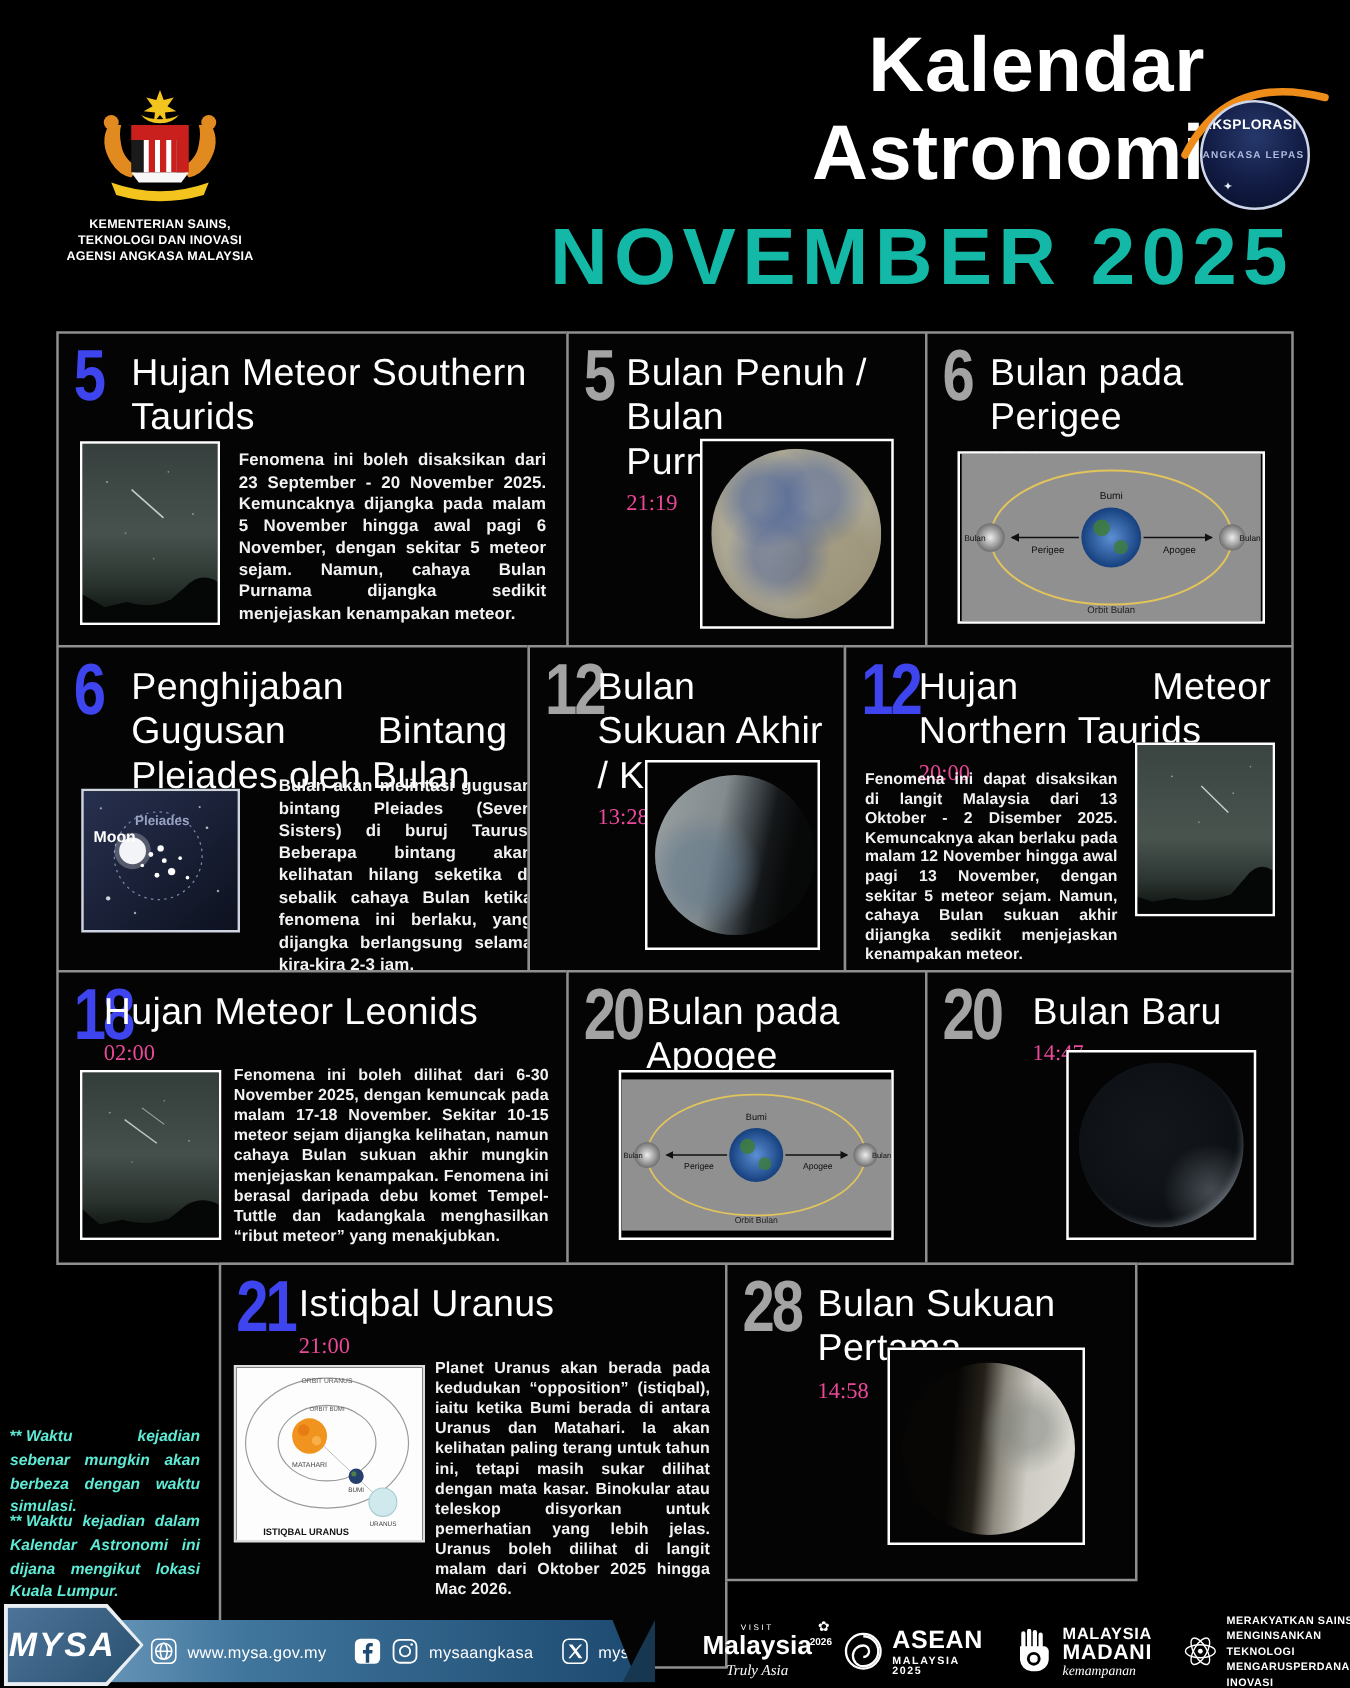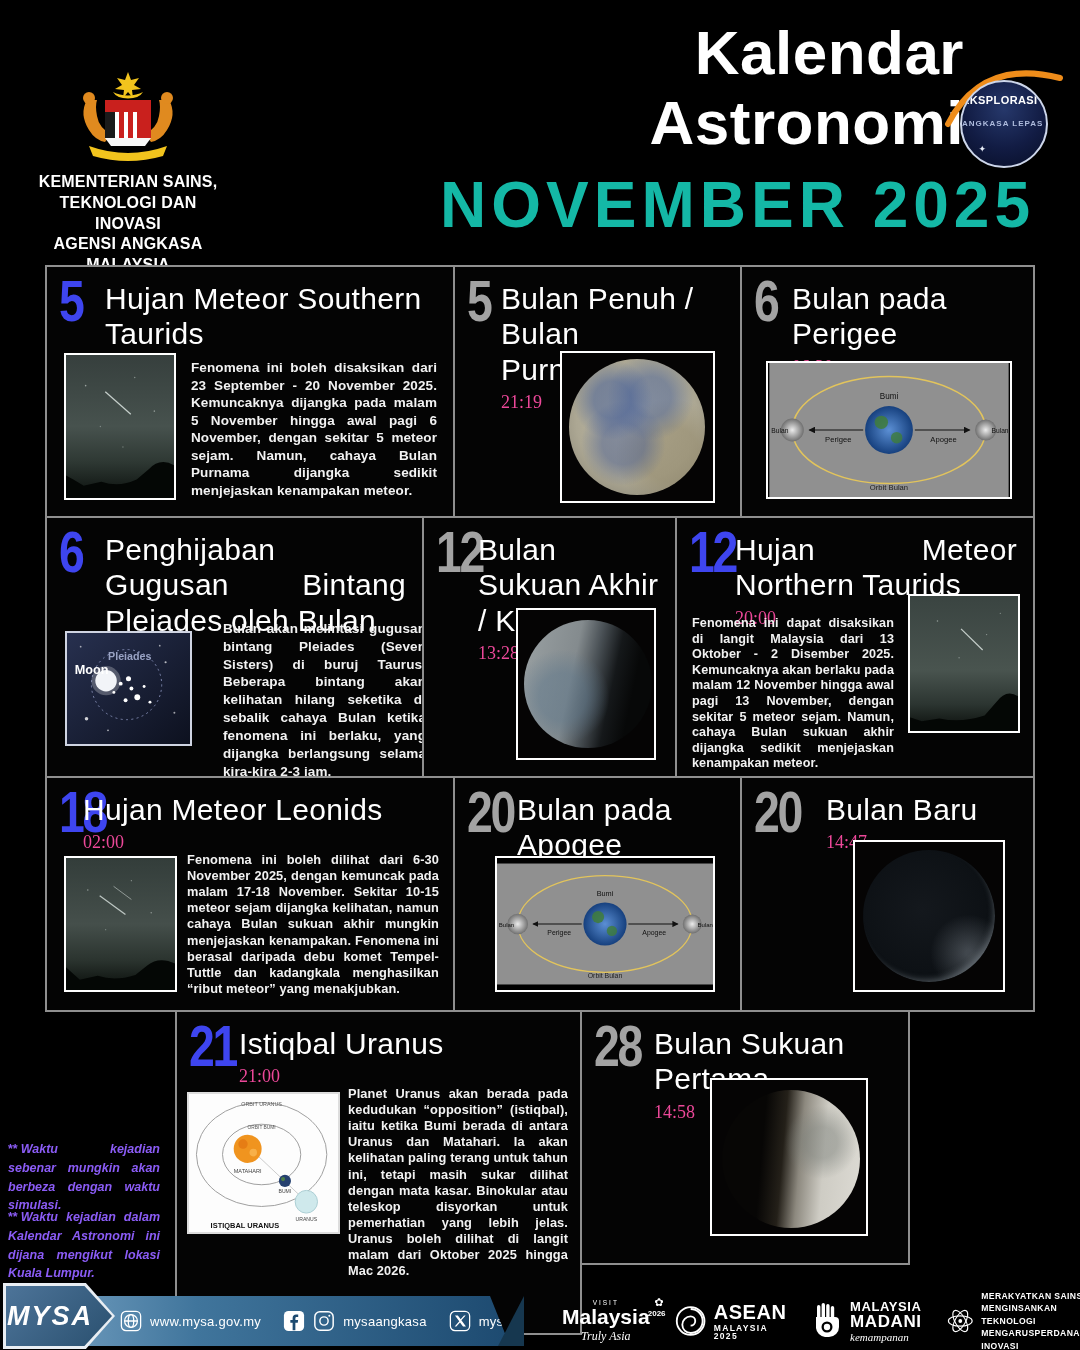--- a/index.html
+++ b/index.html
@@ -1,20 +1,20 @@
 <!DOCTYPE html>
 <html><head>
 <meta charset="utf-8">
 <style>
   html,body{margin:0;padding:0;background:#000;}
   #poster{position:relative;width:1080px;height:1350px;background:#000;overflow:hidden;
           font-family:"Liberation Sans","DejaVu Sans",sans-serif;color:#fff;}
   
   .ministry{position:absolute;left:38px;top:70px;width:180px;text-align:center;}
-  .ministry-text{margin-top:6px;font-size:16px;font-weight:bold;line-height:1.3;color:#fff;letter-spacing:.2px;}
+  .ministry-text{margin-top:6px;font-size:10px;font-weight:bold;line-height:1.3;color:#fff;letter-spacing:.2px;}
   .main-title{position:absolute;right:116px;top:18px;text-align:right;font-weight:800;
               font-size:62px;line-height:1.13;color:#fff;letter-spacing:.5px;}
   .month-title{position:absolute;right:45px;top:168px;font-size:64px;font-weight:800;
                letter-spacing:5px;color:#14b8a6;white-space:nowrap;}
   .badge{position:absolute;right:28px;top:76px;width:96px;height:96px;}
   .badge-circle{position:absolute;inset:4px;border-radius:50%;border:2px solid #cdd6ea;
     background:radial-gradient(circle at 50% 32%,#26386b 0%,#121c44 55%,#070d26 100%);
     display:flex;flex-direction:column;align-items:flex-start;justify-content:center;overflow:hidden;gap:12px;}
   .badge-l1{font-size:11px;font-weight:800;letter-spacing:.4px;color:#fff;}
   .badge-l2{font-size:8px;font-weight:bold;letter-spacing:1px;color:#aebbdd;margin-top:1px;}
@@ -27,21 +27,21 @@
   .day-blue{color:#3e45ef;} .day-gray{color:#a3a3a3;}
   .ctitle{color:#fff;font-size:30px;font-weight:400;line-height:1.18;letter-spacing:.3px;}
   .ctitle.just{text-align:justify;}
   .ctime{color:#ec4899;font-size:18px;margin-top:5px;font-family:Liberation Serif, serif;}
   .cdesc{position:absolute;color:#f2f2f2;font-weight:bold;text-align:justify;letter-spacing:.1px;}
   .photo{position:absolute;border:2px solid #fff;overflow:hidden;background:#000;box-sizing:border-box;}
   .photo svg{display:block;width:100%;height:100%;}
   .moonbox{position:absolute;border:2px solid #fff;background:#050404;box-sizing:border-box;}
   .moon{position:absolute;border-radius:50%;}
   
-  .footnote{position:absolute;left:8px;width:152px;color:#8b5cf6;font-size:12.5px;
+  .footnote{position:absolute;left:8px;width:152px;color:#5eead4;font-size:12.5px;
             line-height:1.5;font-style:italic;font-weight:600;text-align:justify;}
   .fn-star{font-style:normal;font-weight:800;margin-right:3px;}
   
   .fbar{position:absolute;left:28px;top:1296px;width:482px;height:50px;
         background:linear-gradient(90deg,#78a3c4 0%,#40759c 35%,#1d4a70 100%);
         clip-path:polygon(0 0,calc(100% - 20px) 0,100% 100%,0 100%);
         display:flex;align-items:center;gap:22px;padding-left:92px;box-sizing:border-box;}
   .fbar-tri{position:absolute;left:498px;top:1296px;width:26px;height:50px;background:#16374f;
             clip-path:polygon(0 100%,100% 100%,100% 0);}
   .mysa-logo{position:absolute;left:3px;top:1283px;width:112px;height:66px;

